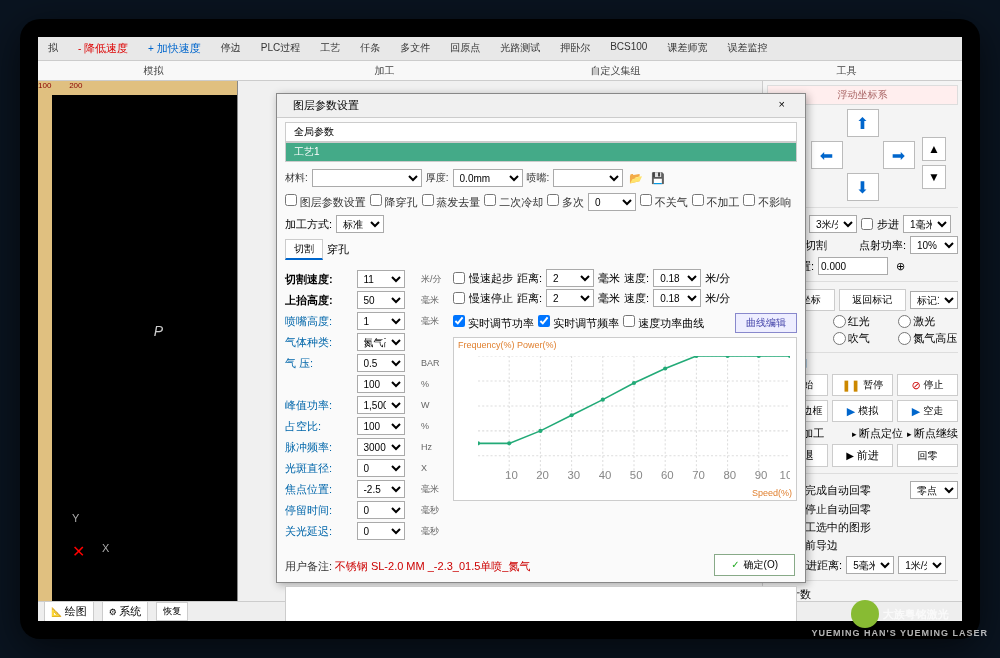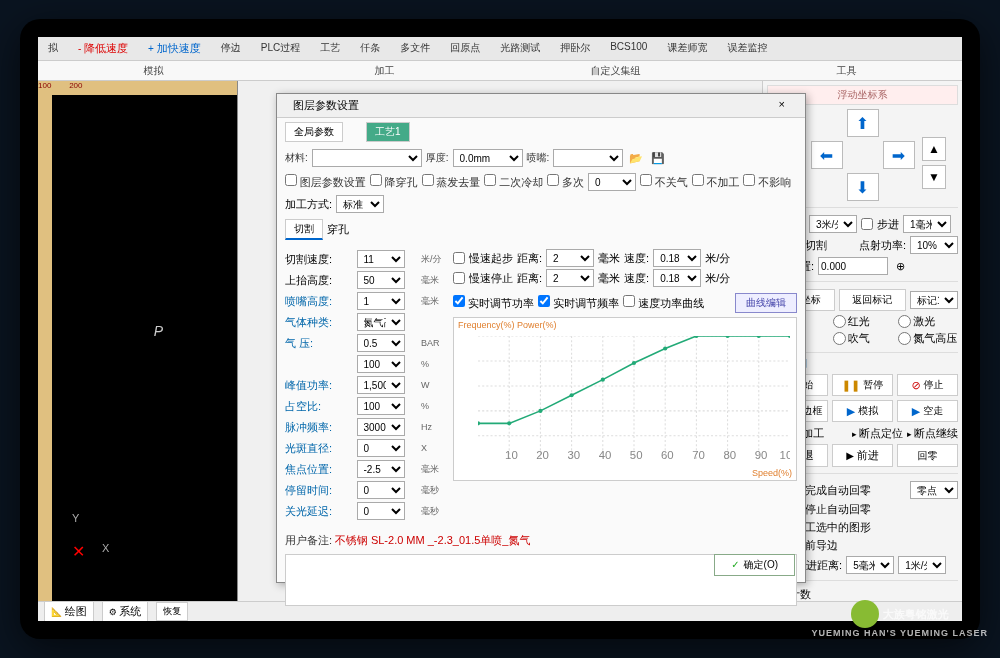--- a/index.html
+++ b/index.html
@@ -22,48 +22,48 @@
 .canvas-black { position: absolute; top: 14px; left: 14px; right: 0; bottom: 0; background: #000; }
 .axis-origin { position: absolute; bottom: 40px; left: 20px; color: #aaa; font-size: 10px; }
 .axis-origin .y { position: absolute; top: -30px; left: 0; }
 .axis-origin .x { position: absolute; top: 0; left: 30px; }
 .axis-origin .cross { color: #f00; font-size: 16px; }
 .p-letter { position: absolute; top: 45%; left: 55%; color: #ccc; font-size: 14px; font-style: italic; }
 
 .dialog { position: absolute; top: 56px; left: 238px; width: 530px; height: 490px; background: #fafafa; border: 1px solid #888; box-shadow: 2px 2px 8px rgba(0,0,0,0.3); z-index: 10; }
 .dlg-title { background: #f0f0f0; border-bottom: 1px solid #ccc; padding: 4px 16px; display: flex; justify-content: space-between; font-size: 11px; }
 .dlg-close { cursor: pointer; padding: 0 4px; }
-.dlg-tabs { display: flex; padding: 4px 8px; gap: 23px; }
+.dlg-tabs { display: flex; padding: 4px 8px; gap: 0; flex-direction: column; }
 .dlg-tab { padding: 2px 8px; font-size: 10px; border: 1px solid #ccc; background: #fff; }
 .dlg-tab.active { background: #4a8; color: #fff; }
 .dlg-row { display: flex; align-items: center; gap: 4px; padding: 3px 8px; font-size: 10px; }
 .dlg-row label { font-size: 10px; color: #333; }
 .sel { border: 1px solid #aaa; background: #fff; height: 18px; font-size: 10px; padding: 0 2px; }
 .sel.w40 { width: 48px; }
 .sel.w60 { width: 70px; }
 .sel.w100 { width: 110px; }
 .chk { width: 12px; height: 12px; }
 .icon-btn { width: 18px; height: 18px; display: inline-flex; align-items: center; justify-content: center; cursor: pointer; }
 
 .param-body { display: flex; padding: 4px 8px; gap: 8px; }
 .param-left { width: 160px; }
 .param-left .prow { display: flex; justify-content: space-between; align-items: center; margin: 3px 0; font-size: 10px; }
 .param-left .prow .lbl { color: #06a; width: 55px; }
-.param-left .prow .lbl.b { color: #000; font-weight: normal; }
+.param-left .prow .lbl.b { color: #000; font-weight: bold; }
 .param-left .prow .unit { width: 24px; font-size: 9px; color: #666; }
 
 .param-right { flex: 1; }
 .param-right .ctrl-row { display: flex; gap: 4px; align-items: center; font-size: 10px; margin: 2px 0; }
 .chart-box { border: 1px solid #ccc; background: #fff; height: 164px; margin-top: 4px; position: relative; }
 .chart-box .ylabel { position: absolute; top: 2px; left: 4px; font-size: 9px; color: #e08030; }
 .chart-box .xlabel { position: absolute; bottom: 2px; right: 4px; font-size: 9px; color: #e08030; }
 .chart-svg { position: absolute; top: 18px; left: 24px; right: 6px; bottom: 18px; }
 .edit-curve-btn { position: absolute; top: -24px; right: 0; border: 1px solid #88c; background: #eef; padding: 2px 10px; font-size: 10px; color: #44a; cursor: pointer; }
 
-.user-note { margin: 6px 8px; font-size: 10px; color: #c00; }
+.user-note { margin: 12px 8px; font-size: 10px; color: #c00; }
 .user-note .lbl { color: #333; }
 .note-area { margin: 2px 8px; height: 52px; border: 1px solid #ccc; background: #fff; }
 .dlg-footer { position: absolute; bottom: 6px; right: 10px; }
 .ok-btn { border: 1px solid #8a8; background: #fff; padding: 3px 16px; font-size: 10px; cursor: pointer; }
 .ok-btn::before { content: "✓"; color: #2a2; margin-right: 4px; }
 
 .sidepanel { position: absolute; top: 44px; right: 0; width: 200px; bottom: 20px; background: #f4f4f4; border-left: 1px solid #ccc; padding: 4px; }
 .sp-title { text-align: center; font-size: 10px; color: #a66; padding: 2px; border: 1px solid #ddd; background: #fee; margin-bottom: 4px; }
 .arrows { display: grid; grid-template-columns: repeat(3, 32px); grid-template-rows: repeat(3, 28px); gap: 4px; justify-content: center; }
 .arrow-btn { background: #fff; border: 1px solid #bbb; display: flex; align-items: center; justify-content: center; font-size: 16px; color: #06c; cursor: pointer; }

